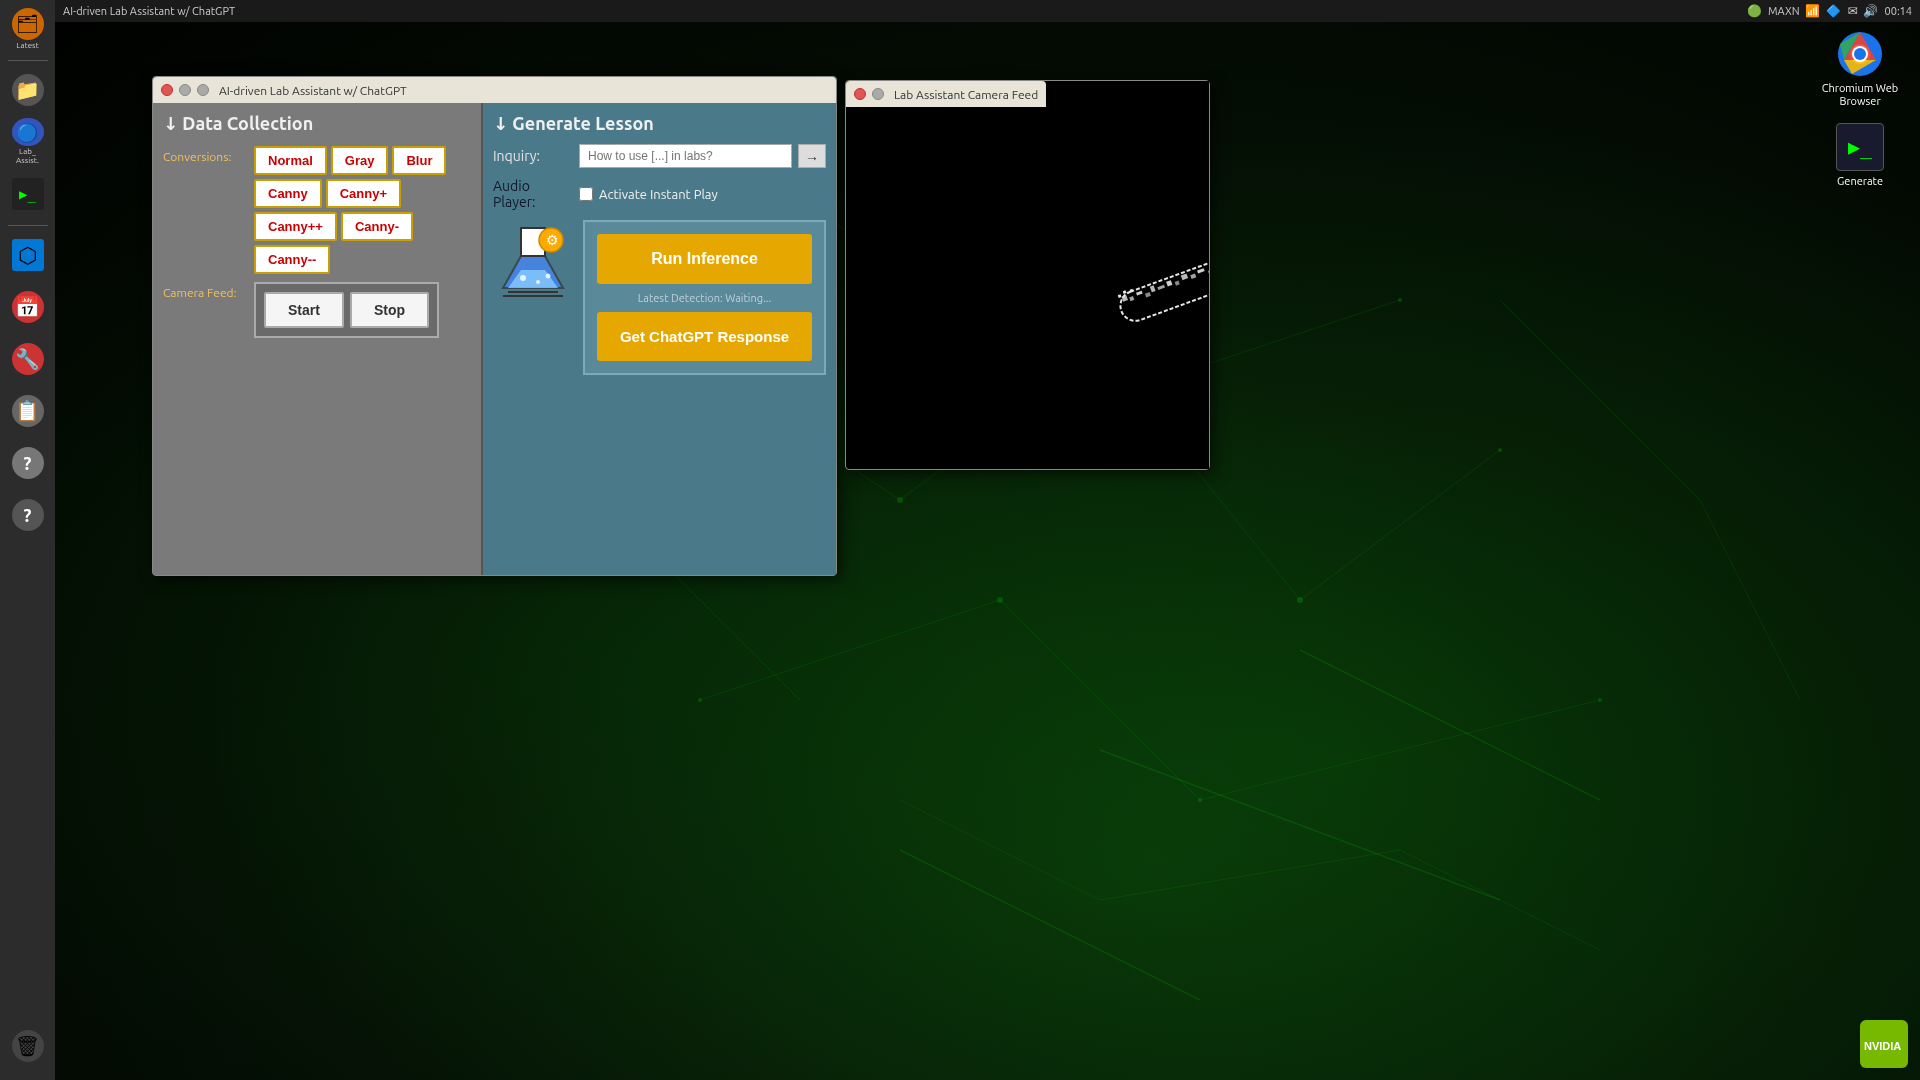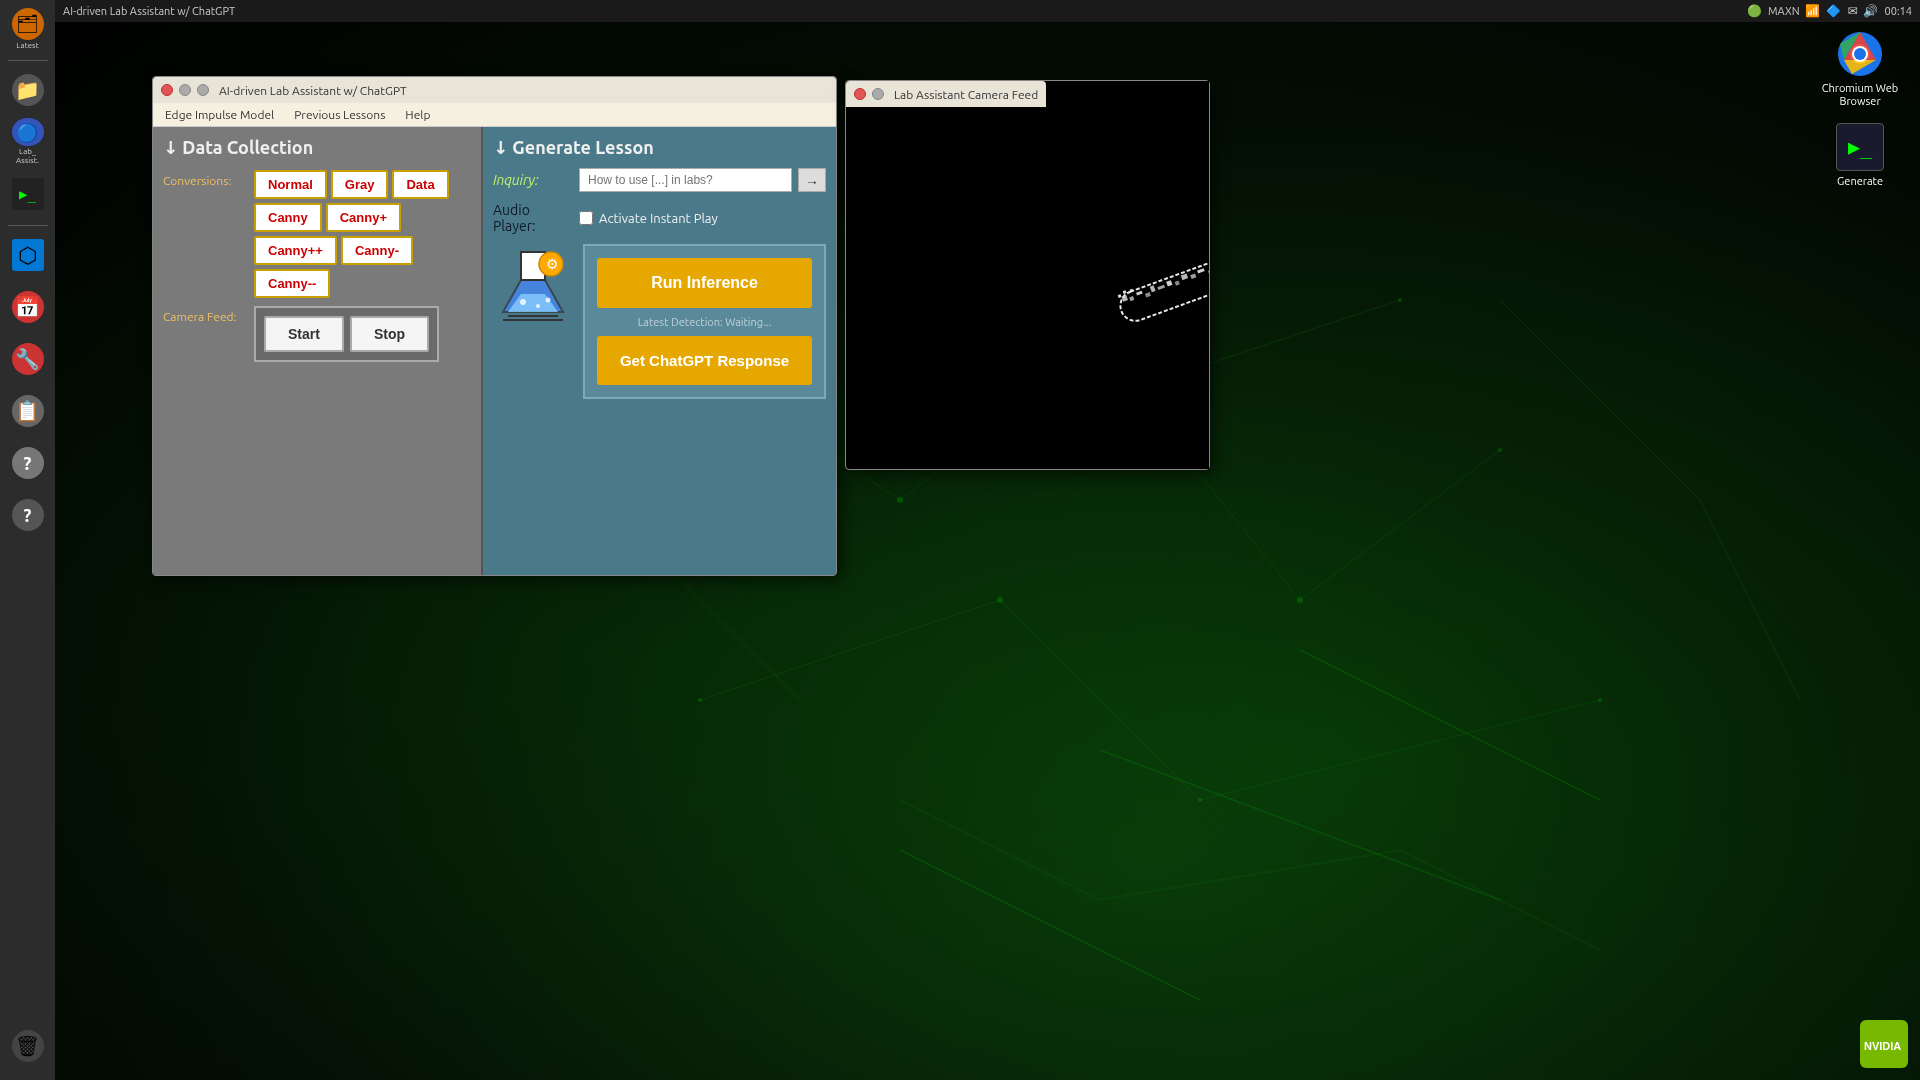--- a/index.html
+++ b/index.html
@@ -338,23 +338,22 @@
       align-items: center;
       gap: 6px;
     }
     .inquiry-row {
       display: flex;
       align-items: center;
       gap: 6px;
     }
     .inquiry-label {
       font-size: 14px;
-      color: #bef264;
+      color: #e5e5e5;
       width: 80px;
-      font-style: italic;
     }
     .inquiry-input {
       flex: 1;
       padding: 4px 8px;
       font-size: 12px;
       background: #fff;
       border: 1px solid #aaa;
       color: #333;
     }
     .inquiry-arrow {
@@ -608,36 +607,31 @@
   </div>
 </div>
 
 <div class="app-window">
   <div class="window-titlebar">
     <div class="titlebar-btn tb-close"></div>
     <div class="titlebar-btn tb-min"></div>
     <div class="titlebar-btn tb-max"></div>
     <span class="window-title">AI-driven Lab Assistant w/ ChatGPT</span>
   </div>
-  <div class="window-menubar">
-    <span class="menu-item">Edge Impulse Model</span>
-    <span class="menu-item">Previous Lessons</span>
-    <span class="menu-item">Help</span>
-  </div>
   <div class="window-content">
 
     <div class="data-panel">
       <div class="panel-title">↓ Data Collection</div>
 
       <div class="section-row">
         <span class="section-label">Conversions:</span>
         <div class="conversion-buttons">
           <button class="conv-btn">Normal</button>
           <button class="conv-btn">Gray</button>
-          <button class="conv-btn">Data</button>
+          <button class="conv-btn">Blur</button>
           <button class="conv-btn">Canny</button>
           <button class="conv-btn">Canny+</button>
           <button class="conv-btn">Canny++</button>
           <button class="conv-btn">Canny-</button>
           <button class="conv-btn">Canny--</button>
         </div>
       </div>
 
       <div class="section-row">
         <span class="section-label">Camera Feed:</span>

